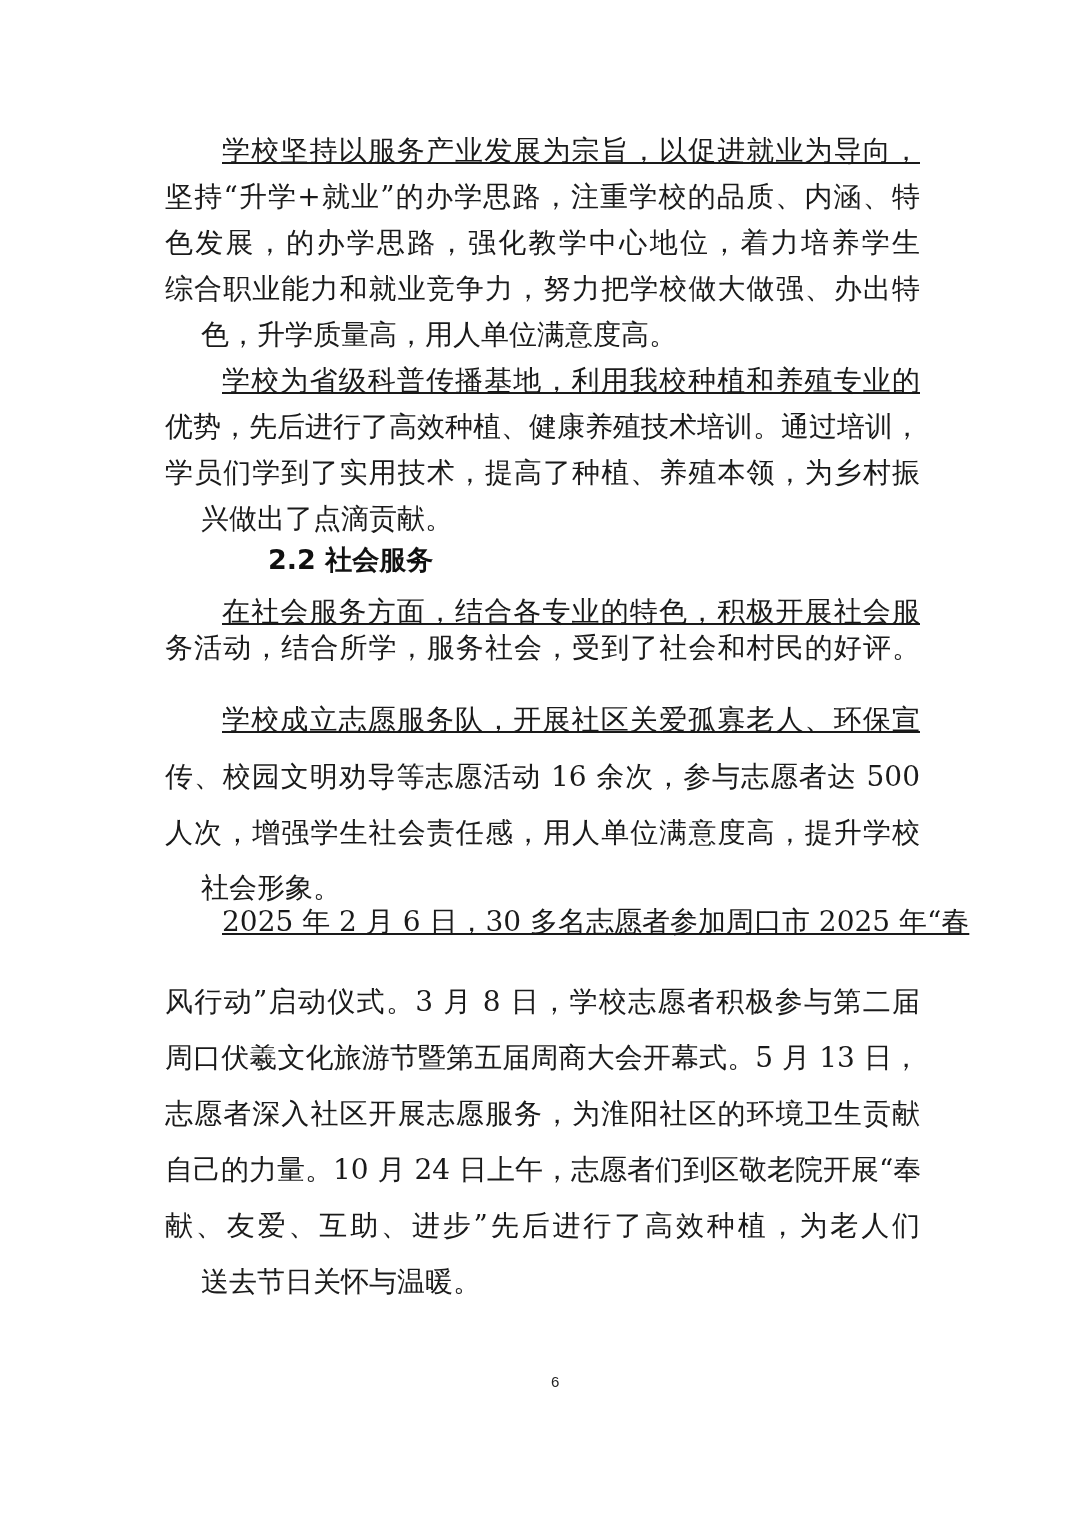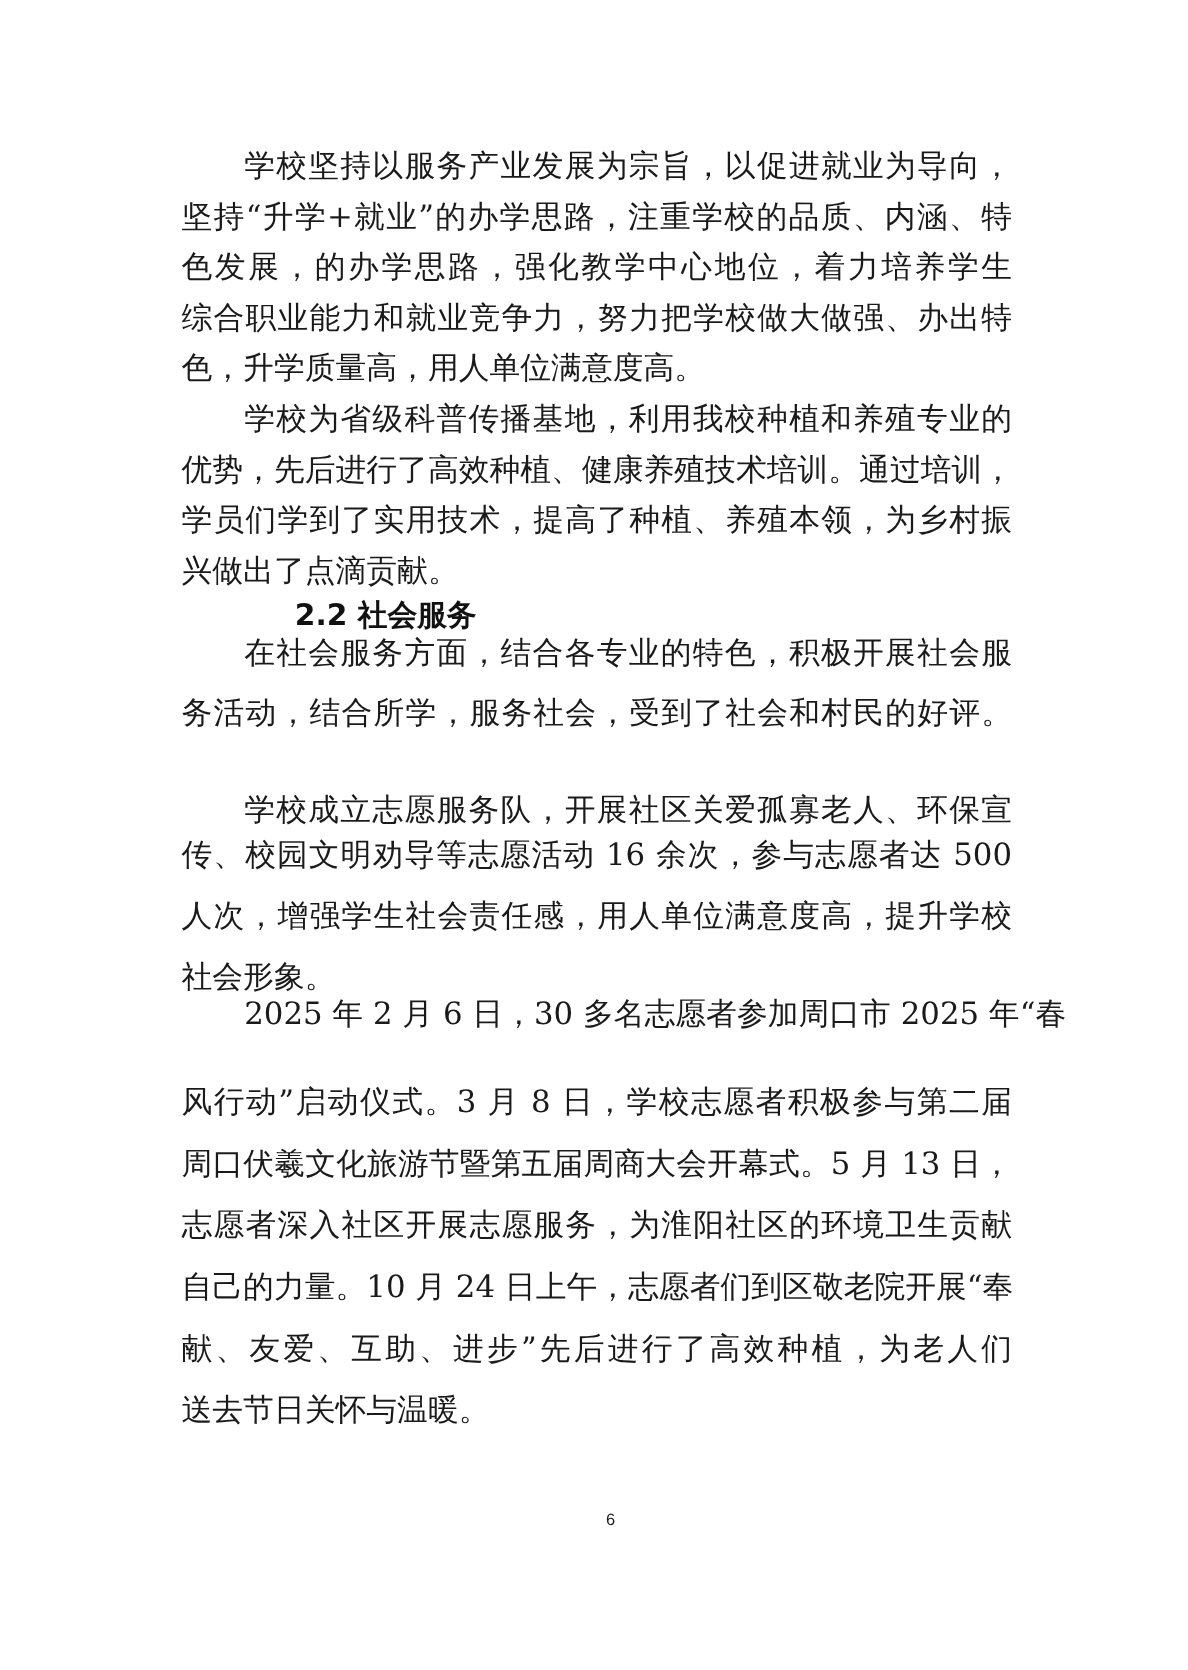--- a/index.html
+++ b/index.html
@@ -1,22 +1,22 @@
 <!DOCTYPE html>
 <html><head>
 <meta charset="utf-8">
 <style>
   html, body { margin:0; padding:0; background:#ffffff; }
   body { width:1080px; height:1518px; position:relative; overflow:hidden;
          font-family:"DejaVu Serif", "Liberation Serif", serif; color:#1a1a1a; }
   .page { position:absolute; left:0; top:0; width:1080px; height:1518px; background:#fff; }
   .line { position:absolute; left:165px; width:755px; font-size:28px; line-height:30px;
           white-space:nowrap; text-align:justify; text-align-last:justify; letter-spacing:0; }
-  .line.indent { left:222px; width:698px; }
-  .line.last { text-align-last:left; }
+  .line.indent { left:222px; width:698px;text-decoration:underline; }
+  .line.last { text-align-last:left;margin-left:36px; }
   .heading { position:absolute; left:222px; font-family:"DejaVu Sans", "Liberation Sans", sans-serif;
              font-weight:bold; font-size:27px; line-height:30px; color:#111;margin-left:46px; }
   .pagenum { position:absolute; left:551px; top:1373px; font-family:"Liberation Sans", sans-serif;
              font-size:15px; color:#222; }
 </style>
 </head>
 <body>
 
 <div class="page">
 
@@ -31,26 +31,26 @@
   <div>
     <div class="line indent" style="top:366px">学校为省级科普传播基地，利用我校种植和养殖专业的</div>
     <div class="line" style="top:412px">优势，先后进行了高效种植、健康养殖技术培训。通过培训，</div>
     <div class="line" style="top:458px">学员们学到了实用技术，提高了种植、养殖本领，为乡村振</div>
     <div class="line last" style="top:504px">兴做出了点滴贡献。</div>
   </div>
 
   <div class="heading" style="top:545px">2.2 社会服务</div>
 
   <div>
-    <div class="line indent" style="top:579px">在社会服务方面，结合各专业的特色，积极开展社会服</div>
+    <div class="line indent" style="top:597px">在社会服务方面，结合各专业的特色，积极开展社会服</div>
     <div class="line" style="top:633px">务活动，结合所学，服务社会，受到了社会和村民的好评。</div>
   </div>
 
   <div>
-    <div class="line indent" style="top:721px">学校成立志愿服务队，开展社区关爱孤寡老人、环保宣</div>
+    <div class="line indent" style="top:705px">学校成立志愿服务队，开展社区关爱孤寡老人、环保宣</div>
     <div class="line" style="top:762px">传、校园文明劝导等志愿活动 16 余次，参与志愿者达 500</div>
     <div class="line" style="top:818px">人次，增强学生社会责任感，用人单位满意度高，提升学校</div>
     <div class="line last" style="top:873px">社会形象。</div>
   </div>
 
   <div>
     <div class="line indent" style="top:907px">2025 年 2 月 6 日，30 多名志愿者参加周口市 2025 年“春</div>
     <div class="line" style="top:987px">风行动”启动仪式。3 月 8 日，学校志愿者积极参与第二届</div>
     <div class="line" style="top:1043px">周口伏羲文化旅游节暨第五届周商大会开幕式。5 月 13 日，</div>
     <div class="line" style="top:1099px">志愿者深入社区开展志愿服务，为淮阳社区的环境卫生贡献</div>

